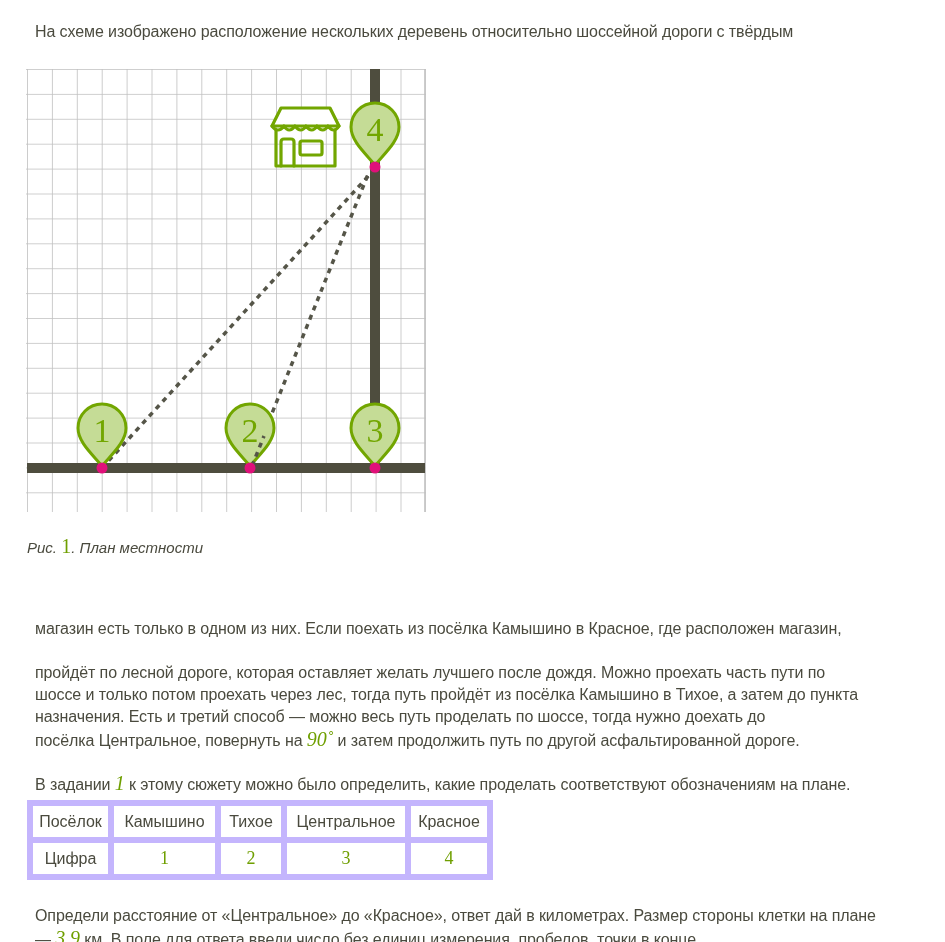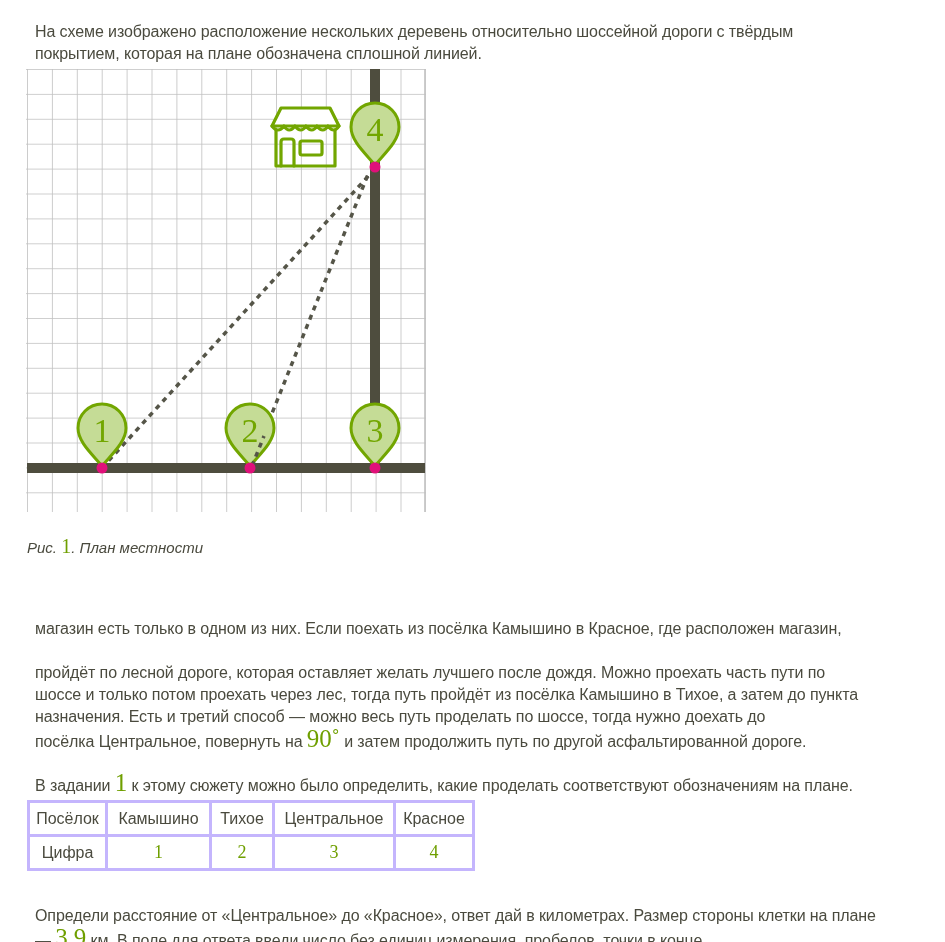--- a/index.html
+++ b/index.html
@@ -5,39 +5,38 @@
   html, body { margin: 0; padding: 0; background: #ffffff; }
   body {
     width: 945px; height: 942px; overflow: hidden; position: relative;
     font-family: "Liberation Sans", "DejaVu Sans", sans-serif;
     color: #4a4a3e; font-size: 16px;
   }
   .para {
     position: absolute; left: 18px; width: 900px;
     line-height: 22px; margin: 17px; letter-spacing: -0.1px;
   }
-  .num { color: #6f9f00; font-family: "Liberation Serif", "DejaVu Serif", serif; font-size: 25px; }
+  .num { color: #6f9f00; font-family: "Liberation Serif", "DejaVu Serif", serif; font-size: 20px; font-style: italic; }
   .caption { position: absolute; left: 27px; top: 535px; font-style: italic; font-size: 15px; color: #4a4a3e; }
   .caption .num { font-style: normal; font-size: 20px; }
   #figure { position: absolute; left: 0; top: 0; }
   table.legend {
     position: absolute; left: 27px; top: 800px;
     border-collapse: collapse; font-size: 16px; color: #4a4a3e;
   }
   table.legend td {
-    border: 3px solid #c4b5fd; height: 31px; padding: 0 6px; text-align: center;
+    border: 6px solid #c4b5fd; height: 31px; padding: 0 6px; text-align: center;
   }
   table.legend td.v { color: #6f9f00; font-family: "Liberation Serif", "DejaVu Serif", serif; font-size: 18px; }
 </style>
 </head>
 <body>
 
 <p class="para" style="top:4px;">
   <span>На схеме изображено расположение нескольких деревень относительно шоссейной дороги с твёрдым</span><br>
-  <span>покрытием, которая на плане обозначена сплошной линией.</span>
 </p>
 
 <svg id="figure" width="945" height="530">
   <defs>
     <pattern id="gridpat" x="27" y="69" width="24.9" height="24.9" patternUnits="userSpaceOnUse">
       <path d="M 0 0 L 0 24.9 M 0 0 L 24.9 0" stroke="#c0c0c0" stroke-width="1.6" fill="none"></path>
     </pattern>
   </defs>
   <g>
     <rect x="26" y="69" width="400" height="443" fill="url(#gridpat)"></rect>

